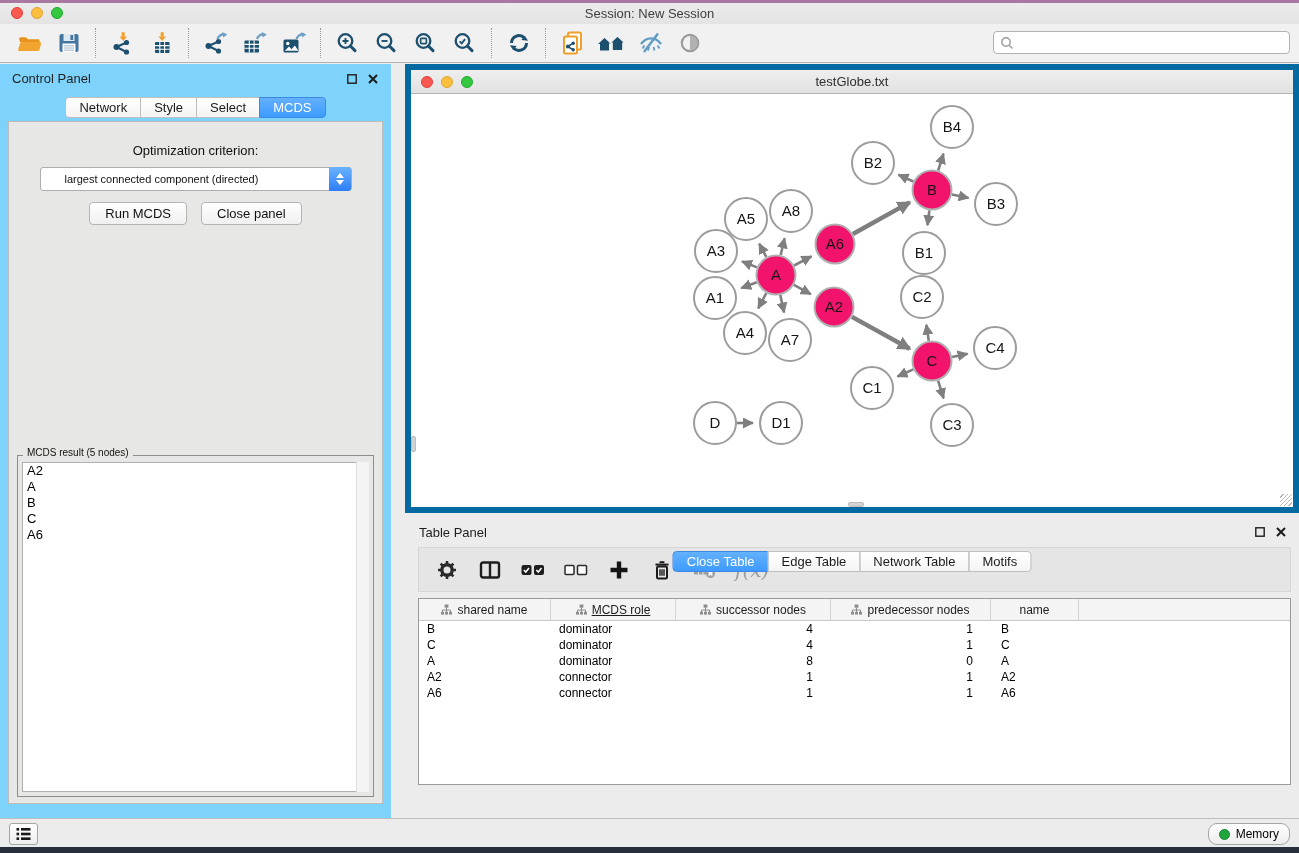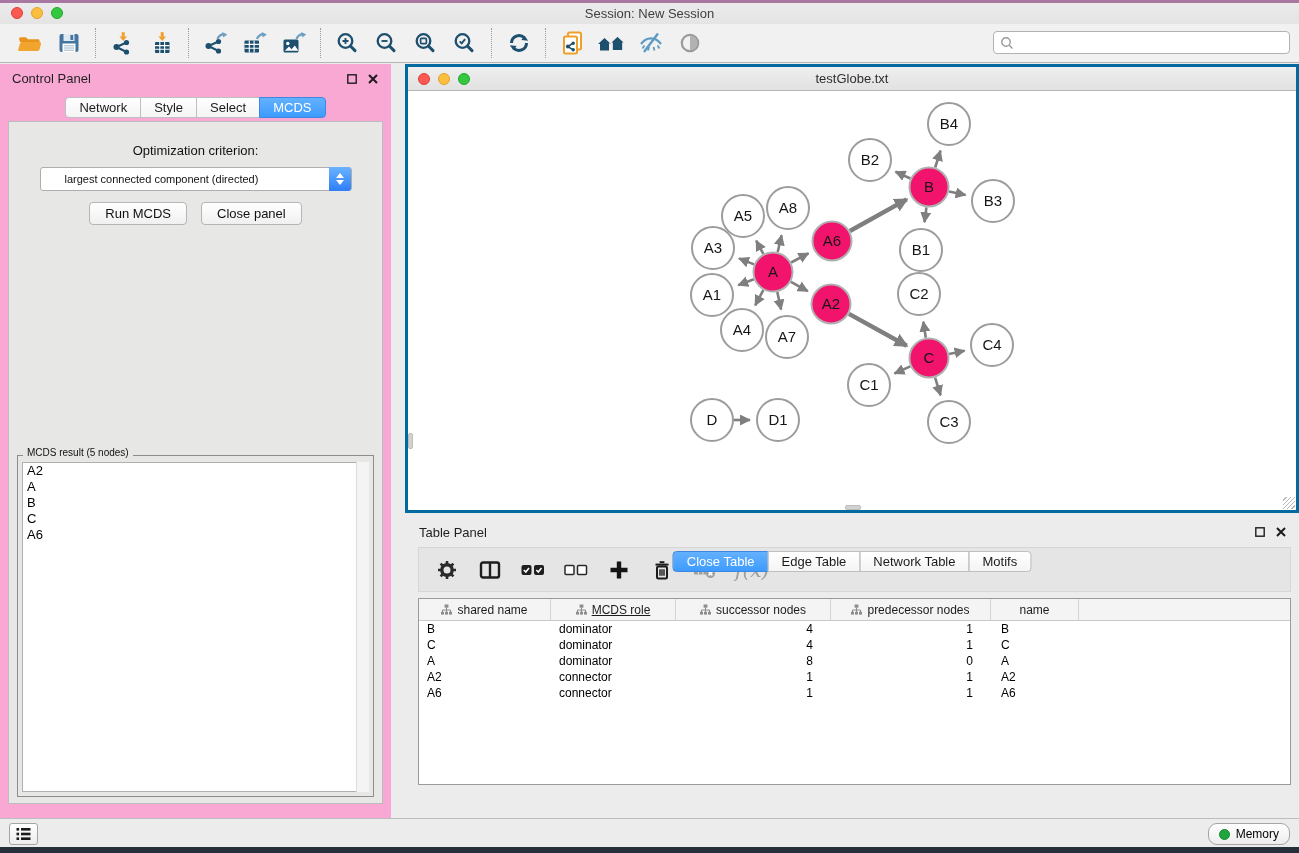--- a/index.html
+++ b/index.html
@@ -21,21 +21,21 @@
 
   
   .toolbar{position:absolute;left:0;top:24px;right:0;height:39px;background:#f1f1f1;border-bottom:1px solid #b3b3b3;display:flex;align-items:center;padding-left:10px;}
   .tbtn{width:39px;height:34px;display:flex;align-items:center;justify-content:center;background:none;border:none;}
   .tsep{width:1px;height:30px;border-left:1px dotted #9a9a9a;margin:0 7px;}
   .searchbox{position:absolute;right:9px;top:7px;width:297px;height:23px;background:#fff;border:1px solid #b2b2b2;border-radius:4px;display:flex;align-items:center;}
   .searchbox svg{margin-left:6px;flex:0 0 auto;}
   .searchbox input{border:none;outline:none;background:transparent;font-size:13px;flex:1;padding:0 6px;font-family:inherit;}
 
   
-  .control-panel{position:absolute;left:0;top:64px;width:391px;bottom:32px;background:#f9a8d4;}
+  .control-panel{position:absolute;left:0;top:64px;width:391px;bottom:32px;background:#7dd3fc;}
   .panel-title{position:absolute;left:12px;top:7px;font-size:13px;color:#1f1f1f;}
   .win-ctl{position:absolute;top:9px;width:12px;height:12px;display:flex;align-items:center;justify-content:center;background:none;border:none;}
   .cp-tabs{position:absolute;top:33px;left:0;right:0;display:flex;justify-content:center;}
   .seg-tab{background:linear-gradient(#ffffff,#f4f4f4);border:1px solid #bfbfbf;margin-left:-1px;padding:0 13px;height:21px;line-height:20px;font-size:13px;color:#1b1b1b;}
   .seg-tab:first-child{border-radius:4px 0 0 4px;margin-left:0;}
   .seg-tab:last-child{border-radius:0 4px 4px 0;}
   .seg-tab.active{background:linear-gradient(#64b1ff,var(--accent));border-color:#3c87e0;color:#fff;}
   .cp-content{position:absolute;top:57px;left:8px;right:8px;bottom:17px;background:#e7e7e5;border:1px solid #bcbcbc;}
   .opt-label{text-align:center;margin-top:21px;font-size:13px;color:#111;}
   .criterion-select{width:312px;height:24px;margin:9px auto 0;background:#fff;border:1px solid #aeaeae;border-radius:3px;position:relative;}
@@ -45,21 +45,21 @@
   .chev-dn{width:0;height:0;border-left:4px solid transparent;border-right:4px solid transparent;border-top:5px solid #fff;}
   .btn-row{display:flex;justify-content:center;gap:14px;margin-top:11px;}
   .mac-btn{height:23px;padding:0 15px;font-size:13px;font-family:inherit;background:linear-gradient(#ffffff,#f0f0f0);border:1px solid #b5b5b5;border-radius:4px;color:#111;}
   .result-group{position:absolute;left:8px;right:8px;top:333px;bottom:6px;border:1px solid #8d8d8d;}
   .result-legend{position:absolute;top:-9px;left:5px;background:#e7e7e5;padding:0 4px;font-size:10px;color:#111;}
   .result-list{position:absolute;left:4px;right:4px;top:6px;bottom:4px;background:#fff;border:1px solid #b0b0b0;overflow:hidden;}
   .result-item{font-size:13px;line-height:16px;padding-left:4px;color:#000;}
   .result-scroll{position:absolute;right:0;top:0;bottom:0;width:13px;background:#f4f4f4;border-left:1px solid #dcdcdc;}
 
   
-  .network-window{position:absolute;left:405px;top:64px;width:894px;height:449px;background:#fff;border:3px solid #0369a1;}
+  .network-window{position:absolute;left:405px;top:64px;width:894px;height:449px;background:#fff;border:6px solid #0369a1;}
   .nw-titlebar{position:absolute;left:0;right:0;top:0;height:24px;background:linear-gradient(#eeeeee,#e2e2e2);border-bottom:1px solid #b6b6b6;}
   .nw-title{text-align:center;font-size:13px;line-height:24px;color:#2f2f2f;}
   .nw-content{position:absolute;left:0;right:0;top:25px;bottom:0;background:#fff;overflow:hidden;}
   .nw-content svg.graph{display:block;}
   .vthumb{position:absolute;left:0;top:341px;width:5px;height:16px;background:#d2d2d2;border:1px solid #bdbdbd;border-radius:2px;}
   .hthumb{position:absolute;bottom:0;left:437px;width:16px;height:5px;background:#d2d2d2;border:1px solid #bdbdbd;border-radius:2px;}
   .grip{position:absolute;right:1px;bottom:1px;width:12px;height:12px;background:repeating-linear-gradient(135deg,transparent 0 2px,#b8b8b8 2px 3px);}
 
   
   .table-panel{position:absolute;left:405px;top:518px;right:0;bottom:35px;background:#ececec;}

